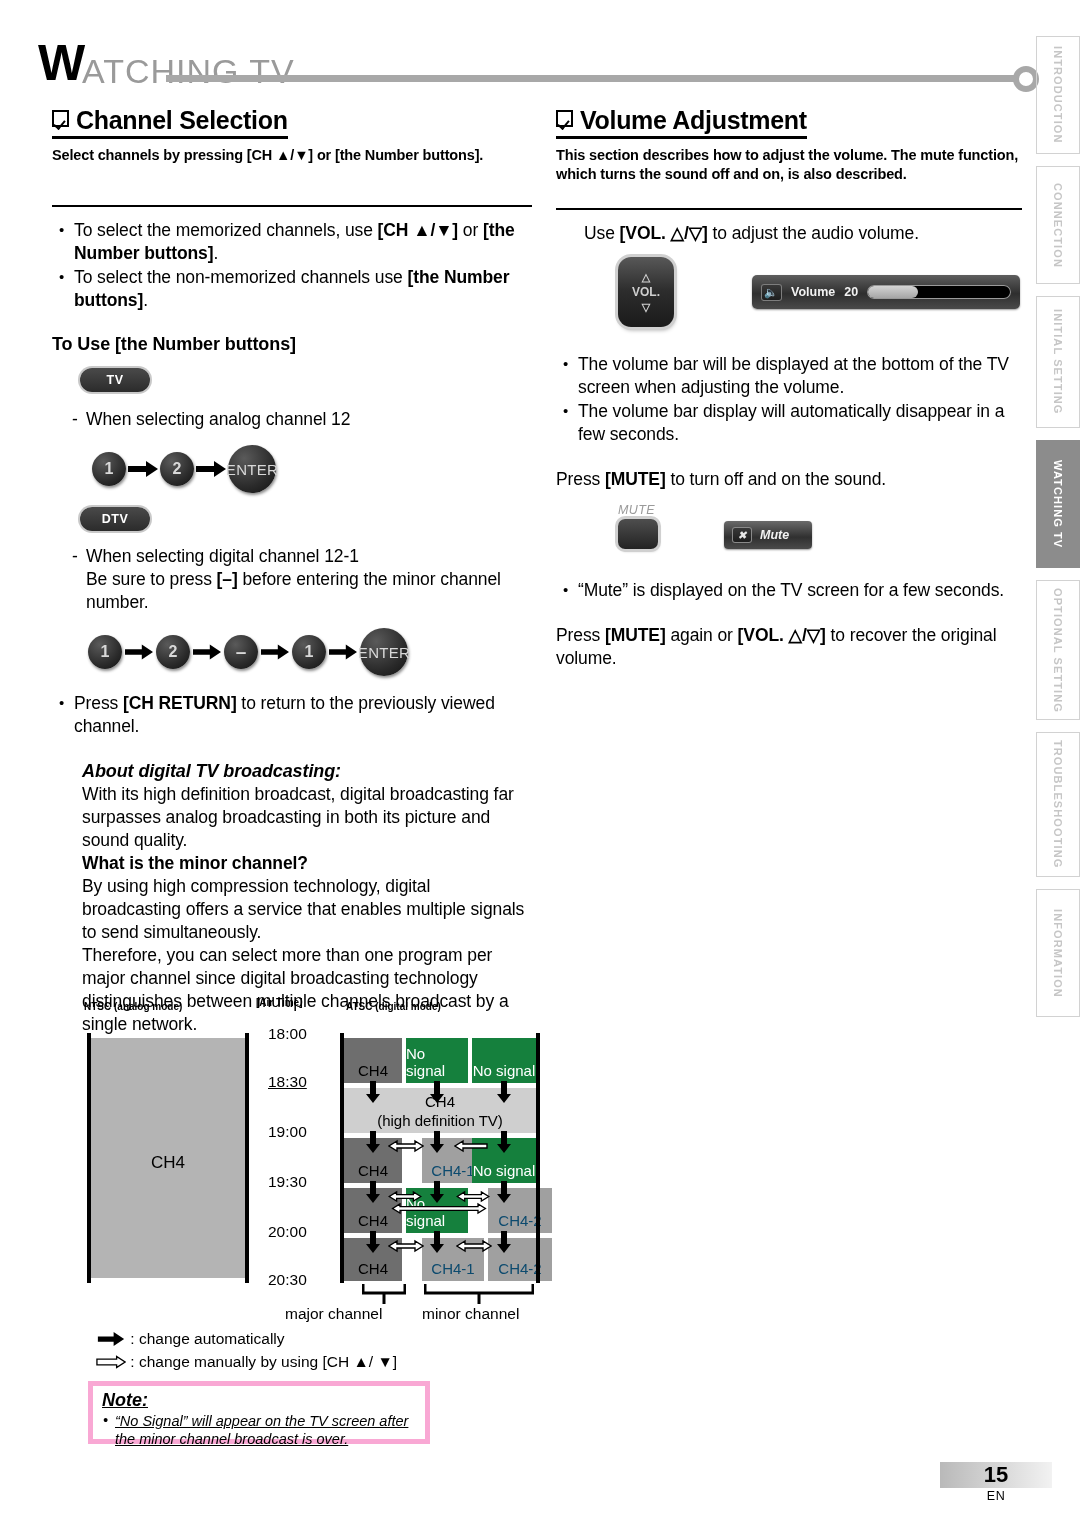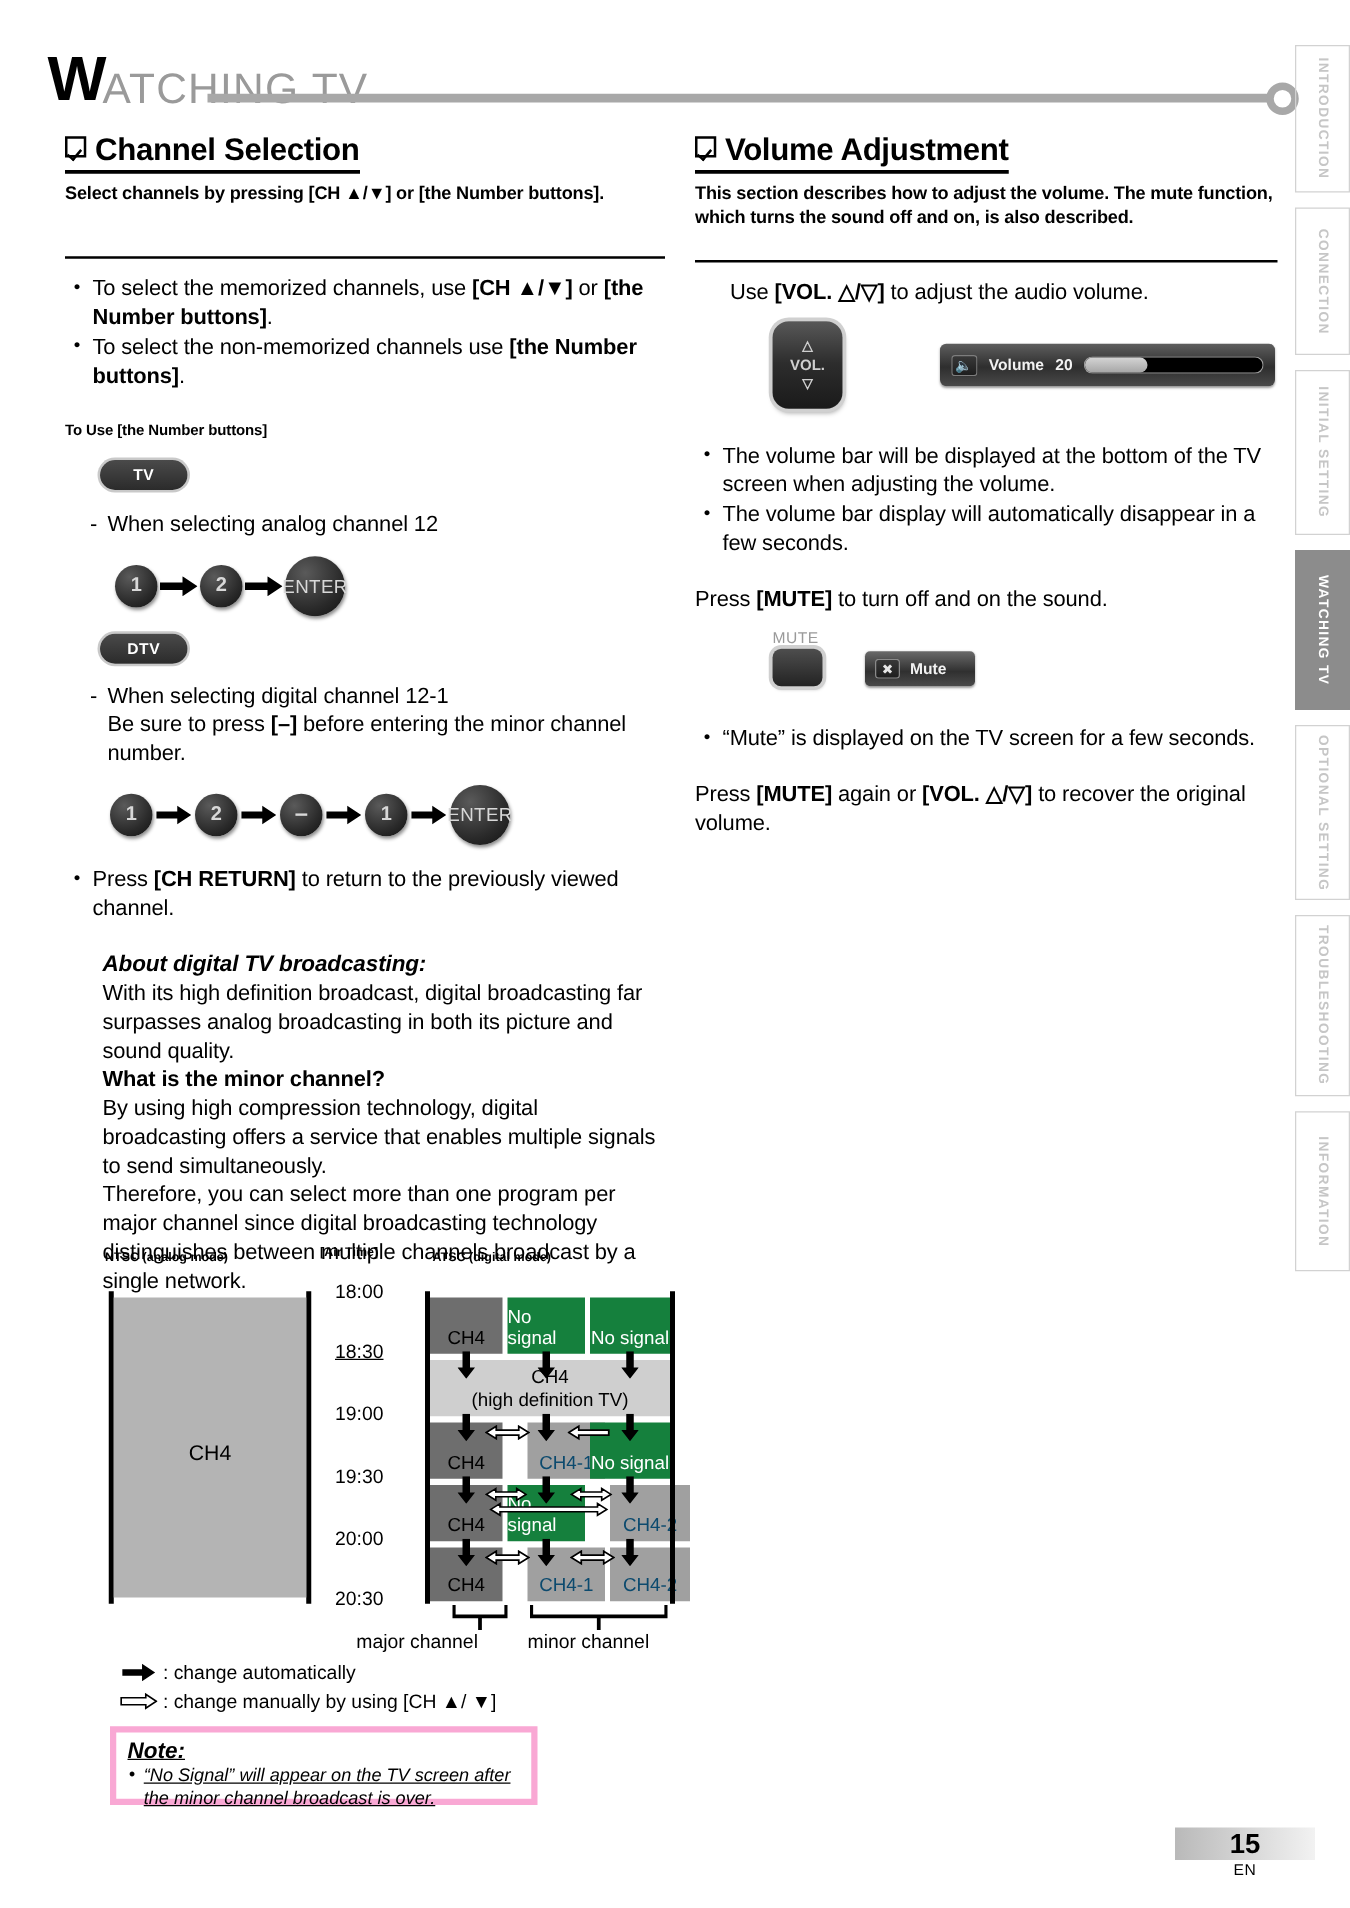--- a/index.html
+++ b/index.html
@@ -243,21 +243,21 @@
   <div class="body" style="margin-top:12px;">
     <div class="bul">
       <span>To select the memorized channels, use </span><b>[CH ▲/▼]</b><span> or </span><b>[the Number buttons]</b><span>.</span>
     </div>
     <div class="bul">
       <span>To select the non-memorized channels use </span><b>[the Number buttons]</b><span>.</span>
     </div>
   </div>
 
   <div style="height:20px"></div>
-  <div class="body" style="font-weight:700;font-size:12px;">To Use [the Number buttons]</div>
+  <div class="body" style="font-weight:700;font-size:18px;">To Use [the Number buttons]</div>
 
   <div style="margin-top:12px;margin-left:28px;">
     <span class="pill">TV</span>
   </div>
 
   <div class="body dsh" style="margin-top:16px;margin-left:12px;">When selecting analog channel 12</div>
 
   <div class="seq" style="margin-top:14px;margin-left:40px;gap:0;">
     <div class="kc">1</div>
     <div class="arr">
@@ -354,21 +354,21 @@
 
   <div class="body" style="margin-top:26px;">
     <div class="bul">The volume bar will be displayed at the bottom of the TV screen when adjusting the volume.</div>
     <div class="bul">The volume bar display will automatically disappear in a few seconds.</div>
   </div>
 
   <div class="body" style="margin-top:22px;margin-left:0px;">
     <span>Press </span><b>[MUTE]</b><span> to turn off and on the sound.</span>
   </div>
 
-  <div style="display:flex;align-items:flex-end;margin-top:12px;margin-left:62px;gap:34px;">
+  <div style="display:flex;align-items:flex-end;margin-top:12px;margin-left:62px;gap:66px;font-style:italic;">
     <div style="display:flex;flex-direction:column;align-items:flex-start;gap:2px;">
       <div class="mutelbl">MUTE</div>
       <div class="mutebtn"></div>
     </div>
     <div class="muteosd">
       <div class="mutex">✖</div>
       <div class="osdlbl">Mute</div>
     </div>
   </div>
 

